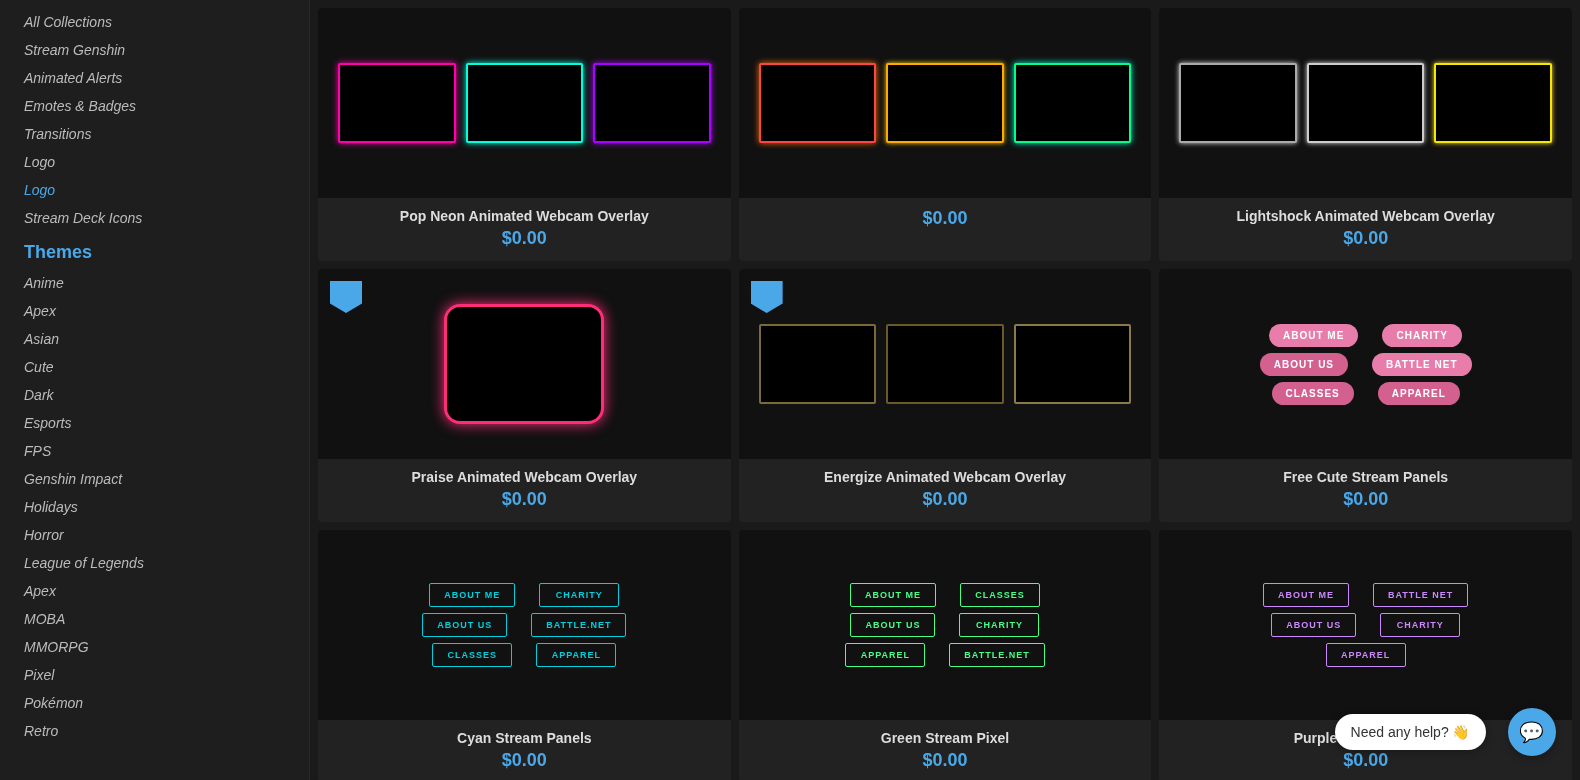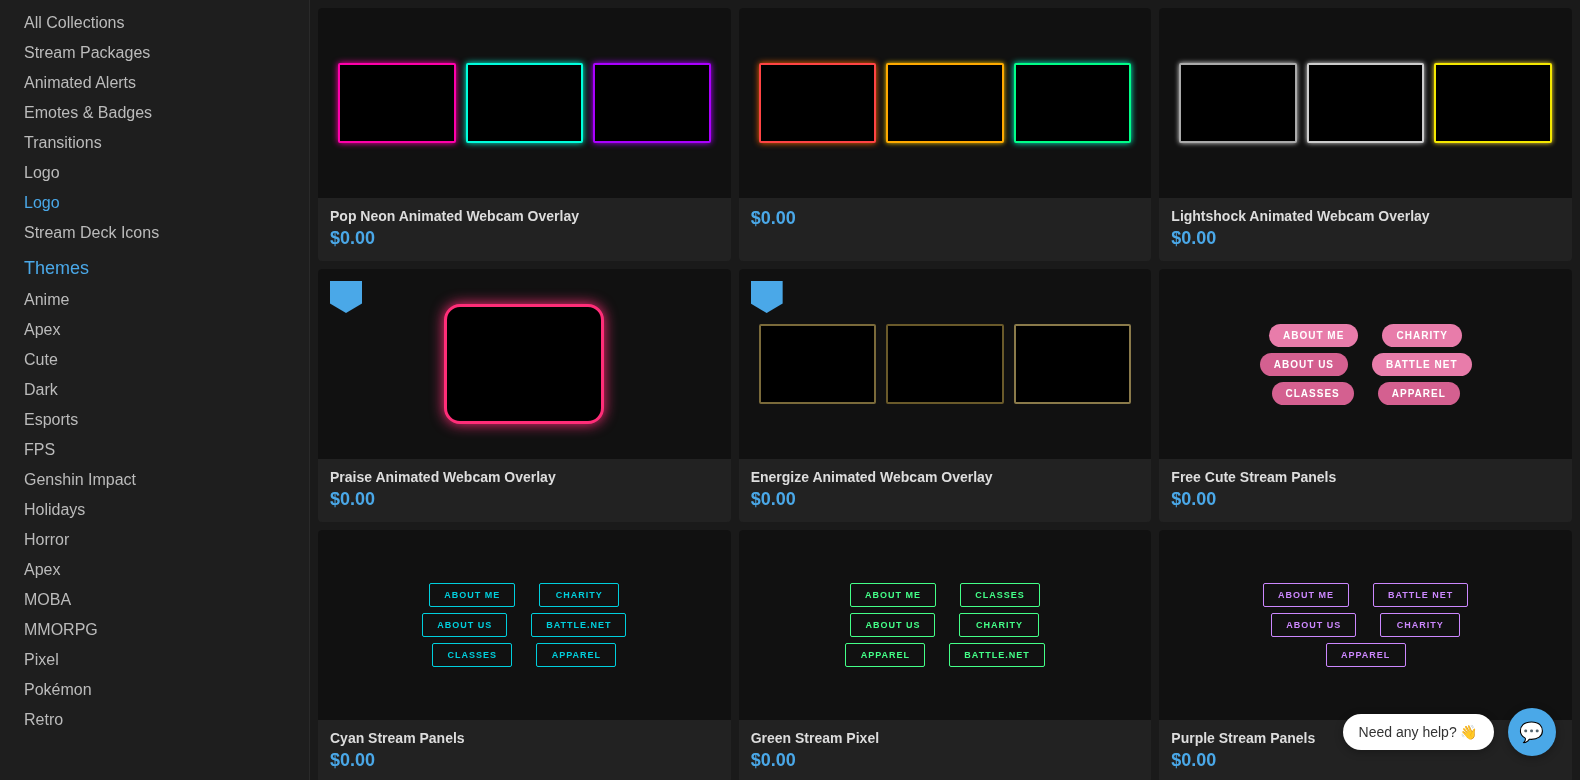--- a/index.html
+++ b/index.html
@@ -24,27 +24,28 @@
       border-right: 1px solid #2a2a2a;
     }
 
     .sidebar-item {
       display: block;
       padding: 6px 8px;
       color: #bbb;
       cursor: pointer;
       border-radius: 3px;
       text-decoration: none;
-      font-size: 16px;
+      font-size: 14px;
+      font-style: italic;
     }
     .sidebar-item.active { color: #4aa8e8; }
 
     .sidebar-section-title {
       color: #4aa8e8;
-      font-weight: normal;
+      font-weight: bold;
       font-size: 18px;
       padding: 10px 8px 6px 8px;
       display: block;
     }
 
     
     #main {
       flex: 1;
       overflow-y: auto;
       padding: 8px;
@@ -171,41 +172,42 @@
     .panel-btn.pink { background-color: #e87caa; color: #fff; }
     .panel-btn.pink-dark { background-color: #d46090; color: #fff; }
 
     
     .panel-btn.cyan { background-color: transparent; color: #00cfdd; border: 1.5px solid #00cfdd; border-radius: 2px; font-size: 9px; }
     .panel-btn.green { background-color: transparent; color: #44ff88; border: 1.5px solid #44ff88; border-radius: 2px; font-size: 9px; }
     .panel-btn.purple { background-color: transparent; color: #cc88ff; border: 1.5px solid #cc88ff; border-radius: 2px; font-size: 9px; }
 
     .product-info {
       padding: 10px 12px 12px;
+      text-align: center;
     }
     .product-title {
       color: #ddd;
       font-size: 14px;
       font-weight: bold;
       margin-bottom: 4px;
     }
     .product-price {
       color: #4aa8e8;
       font-size: 18px;
       font-weight: bold;
     }
 
     
     #help-widget {
       position: fixed;
       bottom: 24px;
       right: 24px;
       display: flex;
       align-items: center;
-      gap: 14px;
+      gap: 22px;
       z-index: 100;
     }
     .help-bubble {
       background-color: #fff;
       color: #333;
       padding: 10px 16px;
       border-radius: 20px;
       font-size: 14px;
       box-shadow: 0 2px 8px rgba(0,0,0,0.3);
       white-space: nowrap;
@@ -232,41 +234,43 @@
       height: 100%;
     }
   </style>
 </head>
 <body>
 
 <div id="sidebar">
 
   <div id="sidebar-menu">
   <a href="#" class="sidebar-item">All Collections</a>
-      <a href="#" class="sidebar-item">Stream Packages</a>
+      <a href="#" class="sidebar-item">Stream Genshin</a>
       <a href="#" class="sidebar-item">Animated Alerts</a>
       <a href="#" class="sidebar-item">Emotes &amp; Badges</a>
       <a href="#" class="sidebar-item">Transitions</a>
       <a href="#" class="sidebar-item">Logo</a>
       <a href="#" class="sidebar-item active">Logo</a>
       <a href="#" class="sidebar-item">Stream Deck Icons</a>
     </div>
 
   <div id="sidebar-themes">
     <span class="sidebar-section-title">Themes</span>
     <div id="themes-list">
         <a href="#" class="sidebar-item">Anime</a>
         <a href="#" class="sidebar-item">Apex</a>
+        <a href="#" class="sidebar-item">Asian</a>
         <a href="#" class="sidebar-item">Cute</a>
         <a href="#" class="sidebar-item">Dark</a>
         <a href="#" class="sidebar-item">Esports</a>
         <a href="#" class="sidebar-item">FPS</a>
         <a href="#" class="sidebar-item">Genshin Impact</a>
         <a href="#" class="sidebar-item">Holidays</a>
         <a href="#" class="sidebar-item">Horror</a>
+        <a href="#" class="sidebar-item">League of Legends</a>
         <a href="#" class="sidebar-item">Apex</a>
         <a href="#" class="sidebar-item">MOBA</a>
         <a href="#" class="sidebar-item">MMORPG</a>
         <a href="#" class="sidebar-item">Pixel</a>
         <a href="#" class="sidebar-item">Pokémon</a>
         <a href="#" class="sidebar-item">Retro</a>
       </div>
   </div>
 </div>
 

